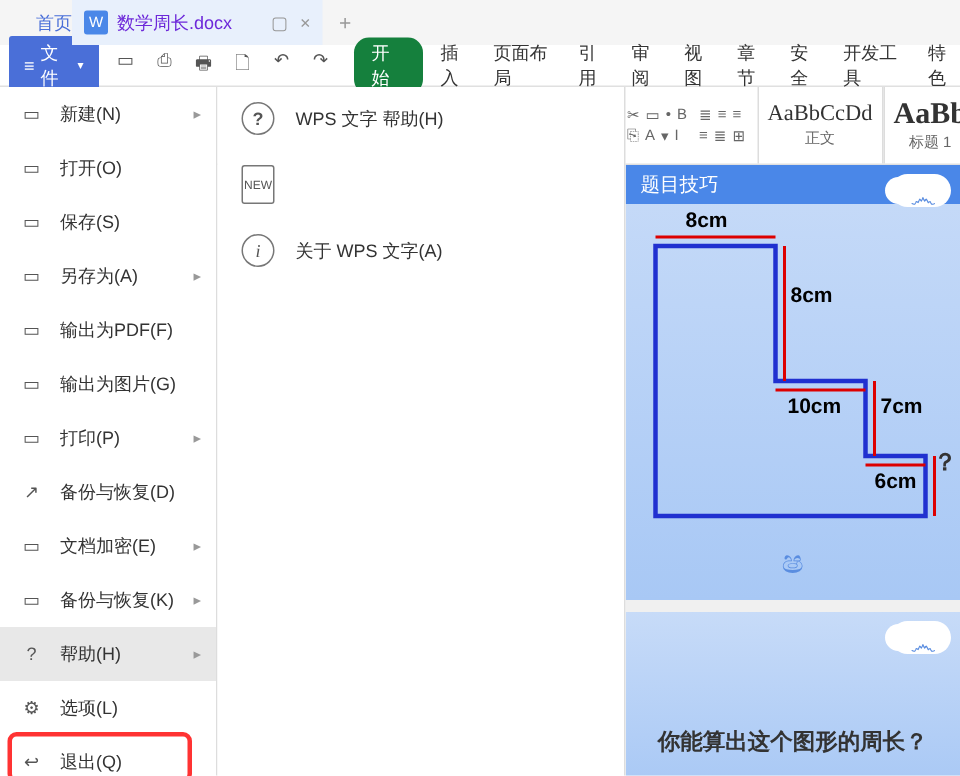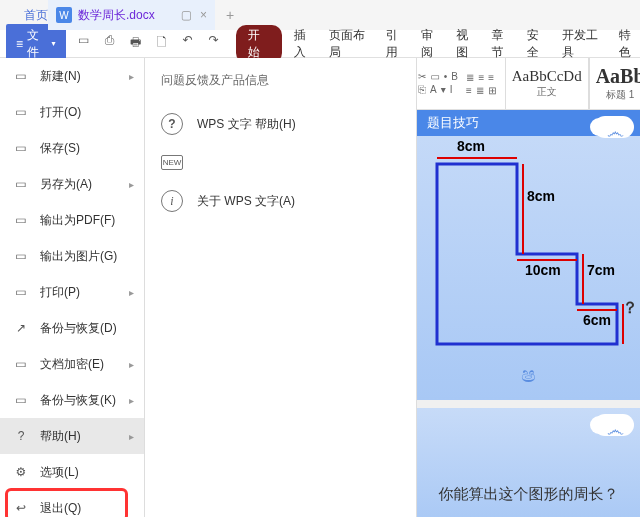--- a/index.html
+++ b/index.html
@@ -9,56 +9,56 @@
 .tab-doc{background:#e8f0fc;height:30px;display:flex;align-items:center;padding:0 8px;gap:6px;position:relative}
 .tab-doc .wicon{width:16px;height:16px;background:#4a87e8;color:#fff;display:flex;align-items:center;justify-content:center;font-size:10px;border-radius:2px}
 .tab-doc .title{color:#6d28d9;font-size:12px}
 .tab-doc .r{margin-left:20px;display:flex;gap:8px;color:#999}
 .tab-add{width:30px;text-align:center;color:#999;font-size:14px}
 .appbar{height:28px;background:#fff;border-bottom:1px solid #e0e0e0;display:flex;align-items:center}
 .file-btn{background:#4a6fd8;color:#fff;padding:3px 10px;margin:0 6px;border-radius:2px;font-size:12px;display:flex;align-items:center;gap:4px}
 .file-btn .caret{font-size:8px}
 .qat{display:flex;gap:10px;margin-left:4px;color:#555}
 .qat span{width:16px;text-align:center}
-.start-pill{background:#7f1d1d;color:#fff;padding:2px 12px;border-radius:10px;font-size:12px;margin-left:14px}
+.start-pill{background:#15803d;color:#fff;padding:2px 12px;border-radius:10px;font-size:12px;margin-left:14px}
 .ribbon-tabs{display:flex;gap:14px;margin-left:12px;font-size:12px;color:#333}
 .ribbon-strip{height:52px;border-bottom:1px solid #e0e0e0;background:#fff;display:flex;align-items:center;padding-left:418px;overflow:hidden}
 .ribbon-strip .grp{display:flex;flex-direction:column;gap:2px;margin-right:8px;font-size:10px;color:#666}
 .ribbon-strip .grp .row{display:flex;gap:4px}
 .ribbon-strip .sty{border:1px solid #ddd;padding:20px 6px;text-align:center}
 .ribbon-strip .sty .a{font-family:Times,serif;font-size:15px}
 .ribbon-strip .sty .b{font-size:10px;color:#666}
 
 .filemenu{position:absolute;left:0;top:58px;width:145px;height:459px;background:#fff;border-right:1px solid #ddd;z-index:10}
 .fm-item{height:36px;display:flex;align-items:center;padding:0 12px;gap:10px;font-size:12px;color:#333;position:relative}
 .fm-item .ic{width:18px;text-align:center;color:#555}
 .fm-item .ar{position:absolute;right:10px;color:#999;font-size:10px}
 .fm-item.hover{background:#e8e8e8}
 .fm-hl{position:absolute;left:5px;top:430px;width:123px;height:34px;border:3px solid #f33;border-radius:6px;pointer-events:none}
 
 .submenu{position:absolute;left:145px;top:58px;width:272px;height:459px;background:#fff;border-right:1px solid #ddd;z-index:10}
 .sm-head{font-size:12px;color:#666;padding:14px 16px}
 .sm-item{display:flex;align-items:center;padding:10px 16px;gap:14px;font-size:12px}
 .sm-item .qicon{width:22px;height:22px;border:1.5px solid #777;border-radius:50%;display:flex;align-items:center;justify-content:center;font-weight:bold;color:#555}
-.sm-item .nicon{width:22px;height:15px;border:1.5px solid #777;border-radius:2px;display:flex;align-items:center;justify-content:center;font-size:8px;color:#555}
+.sm-item .nicon{width:22px;height:26px;border:1.5px solid #777;border-radius:2px;display:flex;align-items:center;justify-content:center;font-size:8px;color:#555}
 .sm-item .iicon{width:22px;height:22px;border:1.5px solid #777;border-radius:50%;display:flex;align-items:center;justify-content:center;font-style:italic;font-family:serif;color:#555}
 
 .doc{position:absolute;left:417px;top:110px;right:0;bottom:0;background:#f0f0f0;overflow:hidden}
 .slide{background:linear-gradient(#c7dbf8,#a8c8f5);margin:0 0 8px 0;position:relative}
 .slide.s1{height:290px}
 .slide.s1 .titlebar{background:#4a87e8;color:#fff;padding:4px 10px;height:26px;font-size:13px;display:flex;align-items:flex-end}
 .slide.s2{height:120px}
 .cloud{position:absolute;top:6px;right:6px;width:40px;height:22px;background:#fff;border-radius:12px}
 .cloud::before{content:"";position:absolute;width:18px;height:18px;background:#fff;border-radius:50%;left:-4px;top:2px}
 .swirl{position:absolute;top:6px;right:10px;font-size:18px;color:#5a8de0}
 .shape{position:absolute;left:10px;top:44px;width:188px;height:200px}
 .shape svg{position:absolute;left:0;top:0}
 .lbl{position:absolute;font-size:14px;font-weight:bold;color:#000}
 .qx{position:absolute;bottom:12px;left:50%;transform:translateX(-50%);font-size:22px;color:#5a8de0}
-.q2{position:absolute;bottom:24px;width:100%;text-align:center;font-size:15px;font-weight:normal}
+.q2{position:absolute;bottom:24px;width:100%;text-align:center;font-size:15px;font-weight:bold}
 .qmark{position:absolute;right:2px;top:188px;font-size:16px;font-weight:bold}
 </style>
 </head>
 <body>
 
 <div class="tabbar">
   <div class="tab-home">首页</div>
   <div class="tab-doc">
     <div class="wicon">W</div>
     <div class="title">数学周长.docx</div>
@@ -193,21 +193,20 @@
       </div>
       <div class="fm-item">
         <span class="ic">↩</span>
         <span>退出(Q)</span>
       </div>
     </div>
   <div class="fm-hl"></div>
 </div>
 
 <div class="submenu">
-  <div class="sm-head">问题反馈及产品信息</div>
   <div id="sm-list">
       <div class="sm-item">
         <span class="qicon">?</span>
         <span>WPS 文字 帮助(H)</span>
       </div>
       <div class="sm-item">
         <span class="nicon">NEW</span>
       </div>
       <div class="sm-item">
         <span class="iicon">i</span>

